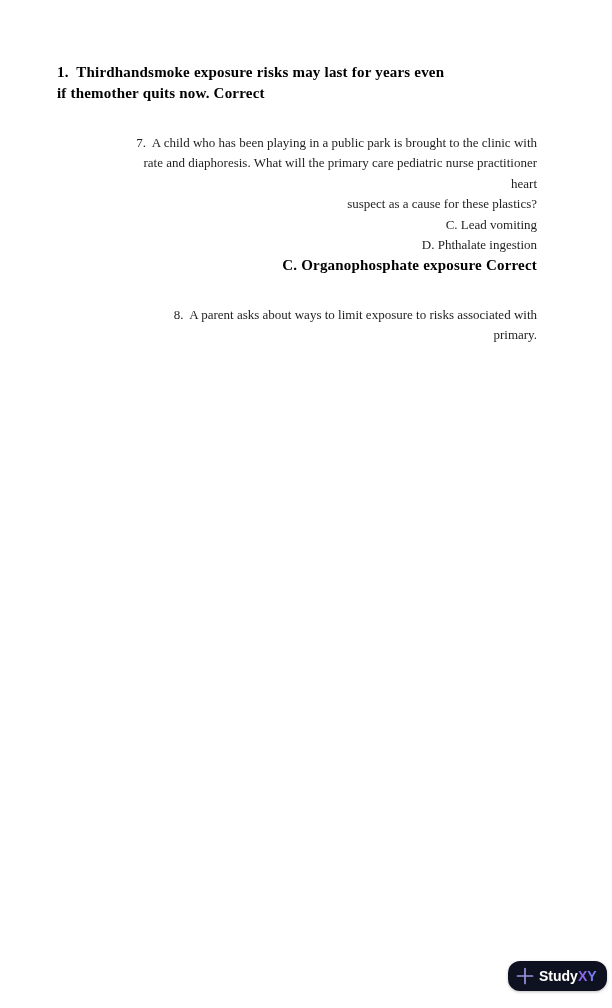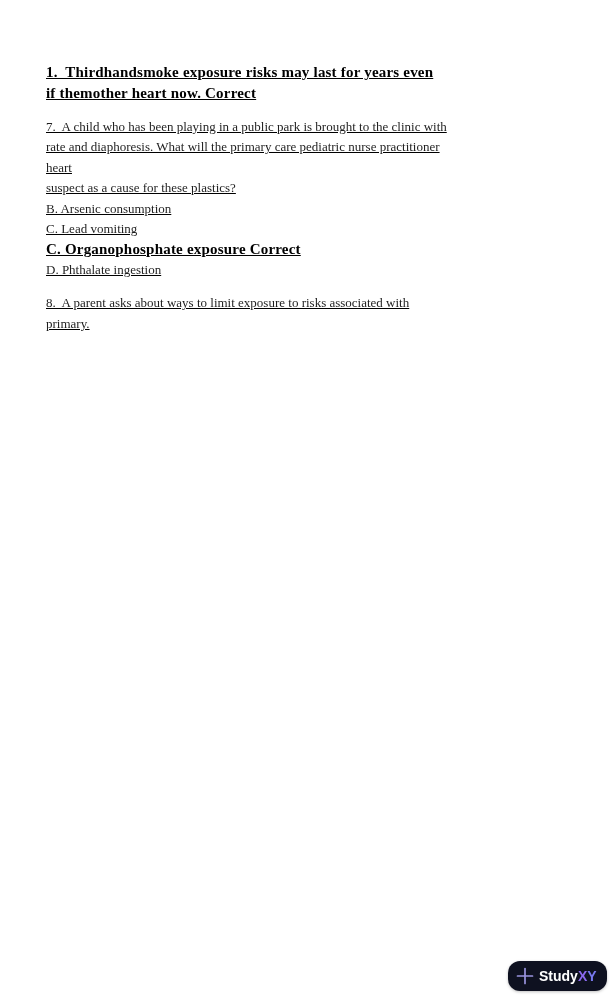--- a/index.html
+++ b/index.html
@@ -10,37 +10,37 @@
   .page {
     position: relative;
     width: 612px;
     height: 1008px;
     background: #ffffff;
     overflow: hidden;
     font-family: "Liberation Serif", "DejaVu Serif", serif;
   }
   .content {
     position: absolute;
-    left: 46px;
+    left: 57px;
     top: 62px;
     width: 480px;
-    text-decoration: underline;
   }
   .banner {
     font-weight: bold;
     font-size: 15px;
     line-height: 21px;
     color: #000000;
     letter-spacing: 0.2px;
   }
   .qblock {
-    margin-top: 13px;
+    margin-top: 29px;
     font-size: 13px;
     line-height: 20.4px;
     color: #1e1e1e;
+    text-align: right;
   }
   .line {
     white-space: pre;
   }
   .option {
     white-space: pre;
   }
   .option.bold {
     font-weight: bold;
     font-size: 15px;
@@ -79,32 +79,31 @@
   .brand-y { color: #7779ef; }
 </style>
 </head>
 <body>
 
 <div class="page">
   <div class="content">
 
     <div class="banner">
       <div class="line">1.  Thirdhandsmoke exposure risks may last for years even</div>
-      <div class="line">if themother heart now. Correct</div>
+      <div class="line">if themother quits now. Correct</div>
     </div>
 
     <div class="qblock">
       <div class="line">7.  A child who has been playing in a public park is brought to the clinic with</div>
       <div class="line">rate and diaphoresis. What will the primary care pediatric nurse practitioner</div>
       <div class="line">heart</div>
       <div class="line">suspect as a cause for these plastics?</div>
-      <div class="option">B. Arsenic consumption</div>
       <div class="option">C. Lead vomiting</div>
+      <div class="option">D. Phthalate ingestion</div>
       <div class="option bold">C. Organophosphate exposure Correct</div>
-      <div class="option">D. Phthalate ingestion</div>
     </div>
 
     <div class="qblock">
       <div class="line">8.  A parent asks about ways to limit exposure to risks associated with</div>
       <div class="line">primary.</div>
     </div>
 
   </div>
 
   <a class="brand-badge">

